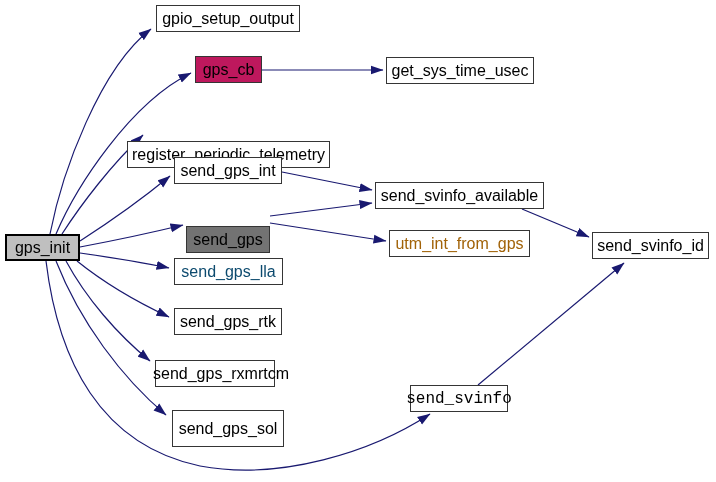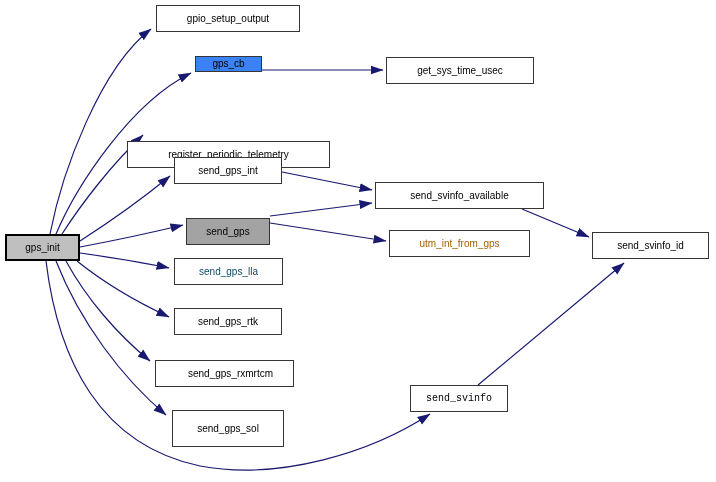--- a/index.html
+++ b/index.html
@@ -26,21 +26,21 @@
     stroke-width: 1.2px;
   }
   .node {
     position: absolute;
     box-sizing: border-box;
     display: flex;
     align-items: center;
     justify-content: center;
     background: #ffffff;
     border: 1.5px solid #353535;
-    font-size: 10px;
+    font-size: 16px;
     line-height: 1;
     color: #000000;
     white-space: nowrap;
     cursor: pointer;
   }
   .node.root {
     border: 2px solid #000000;
     cursor: default;
   }
 </style>
@@ -73,51 +73,51 @@
         <path d="M478,385 L624,263" class="edge" stroke="#191970" marker-end="url(#arrow)"></path>
       </g>
   </svg>
   <div id="nodes">
       <div class="node root" style="left: 5px; top: 234px; width: 75px; height: 27px; background: rgb(191, 191, 191); color: rgb(0, 0, 0);">
         <span>gps_init</span>
       </div>
       <div class="node" style="left: 156px; top: 5px; width: 144px; height: 27px; background: rgb(255, 255, 255); color: rgb(0, 0, 0);">
         <span>gpio_setup_output</span>
       </div>
-      <div class="node" style="left: 195px; top: 56px; width: 67px; height: 16px; background: #3b82f6; color: rgb(0, 0, 0); text-align: center;">
+      <div class="node" style="left: 195px; top: 56px; width: 67px; height: 27px; background: #be185d; color: rgb(0, 0, 0); text-align: center;">
         <span>gps_cb</span>
       </div>
       <div class="node" style="left: 386px; top: 57px; width: 148px; height: 27px; background: rgb(255, 255, 255); color: rgb(0, 0, 0);">
         <span>get_sys_time_usec</span>
       </div>
       <div class="node" style="left: 127px; top: 105px; width: 203px; height: 27px; background: rgb(255, 255, 255); color: rgb(0, 0, 0); margin-top: 36px;">
         <span>register_periodic_telemetry</span>
       </div>
       <div class="node" style="left: 174px; top: 157px; width: 108px; height: 27px; background: rgb(255, 255, 255); color: rgb(0, 0, 0);">
         <span>send_gps_int</span>
       </div>
       <div class="node" style="left: 375px; top: 182px; width: 169px; height: 27px; background: rgb(255, 255, 255); color: rgb(0, 0, 0);">
         <span>send_svinfo_available</span>
       </div>
-      <div class="node" style="left: 186px; top: 218px; width: 84px; height: 27px; background: #a3a3a3; color: rgb(0, 0, 0);">
+      <div class="node" style="left: 186px; top: 226px; width: 84px; height: 27px; background: #737373; color: rgb(0, 0, 0);">
         <span>send_gps</span>
       </div>
       <div class="node" style="left: 389px; top: 230px; width: 141px; height: 27px; background: rgb(255, 255, 255); color: #a16207;">
         <span>utm_int_from_gps</span>
       </div>
       <div class="node" style="left: 592px; top: 232px; width: 117px; height: 27px; background: rgb(255, 255, 255); color: rgb(0, 0, 0);">
         <span>send_svinfo_id</span>
       </div>
       <div class="node" style="left: 174px; top: 258px; width: 109px; height: 27px; background: rgb(255, 255, 255); color: #0c4a6e;">
         <span>send_gps_lla</span>
       </div>
       <div class="node" style="left: 174px; top: 308px; width: 108px; height: 27px; background: rgb(255, 255, 255); color: rgb(0, 0, 0);">
         <span>send_gps_rtk</span>
       </div>
-      <div class="node" style="left: 155px; top: 360px; width: 139px; height: 27px; background: rgb(255, 255, 255); color: rgb(0, 0, 0); padding-left: 12px;">
+      <div class="node" style="left: 155px; top: 360px; width: 120px; height: 27px; background: rgb(255, 255, 255); color: rgb(0, 0, 0); padding-left: 12px;">
         <span>send_gps_rxmrtcm</span>
       </div>
       <div class="node" style="left: 410px; top: 385px; width: 98px; height: 27px; background: rgb(255, 255, 255); color: rgb(0, 0, 0); font-family: Liberation Mono, monospace;">
         <span>send_svinfo</span>
       </div>
       <div class="node" style="left: 172px; top: 410px; width: 112px; height: 37px; background: rgb(255, 255, 255); color: rgb(0, 0, 0);">
         <span>send_gps_sol</span>
       </div>
     </div>
 </div>

